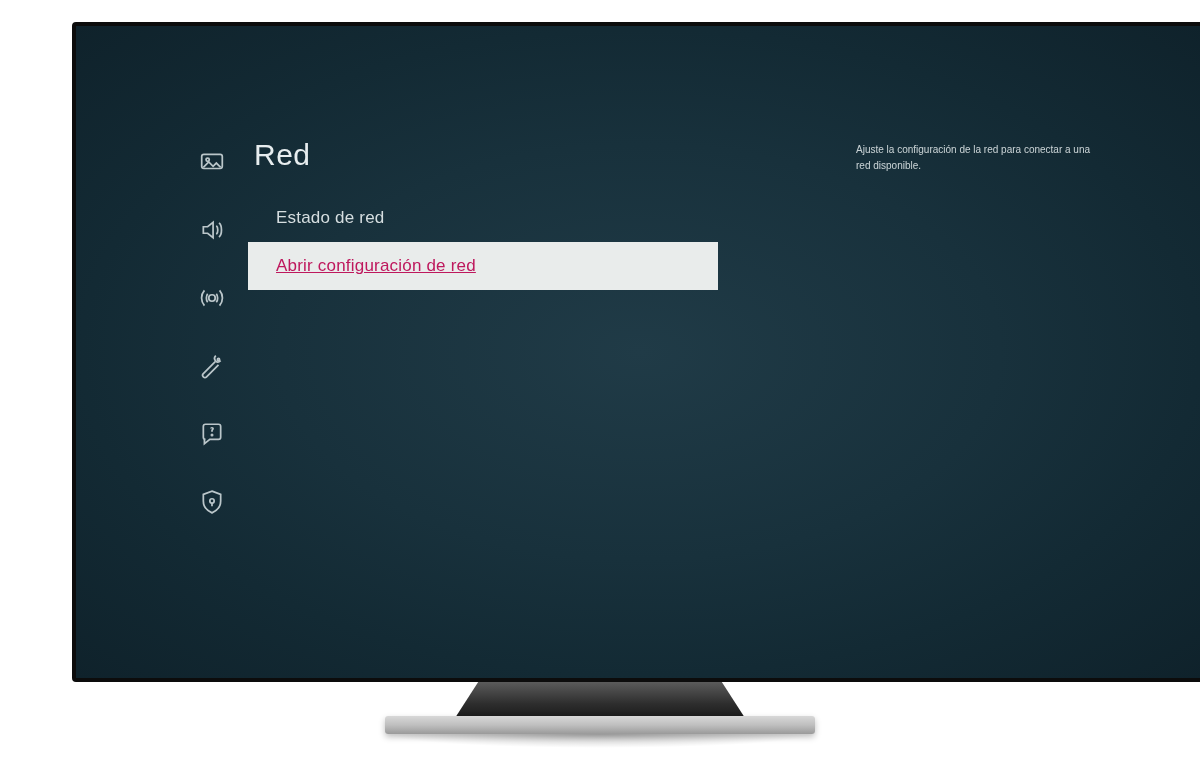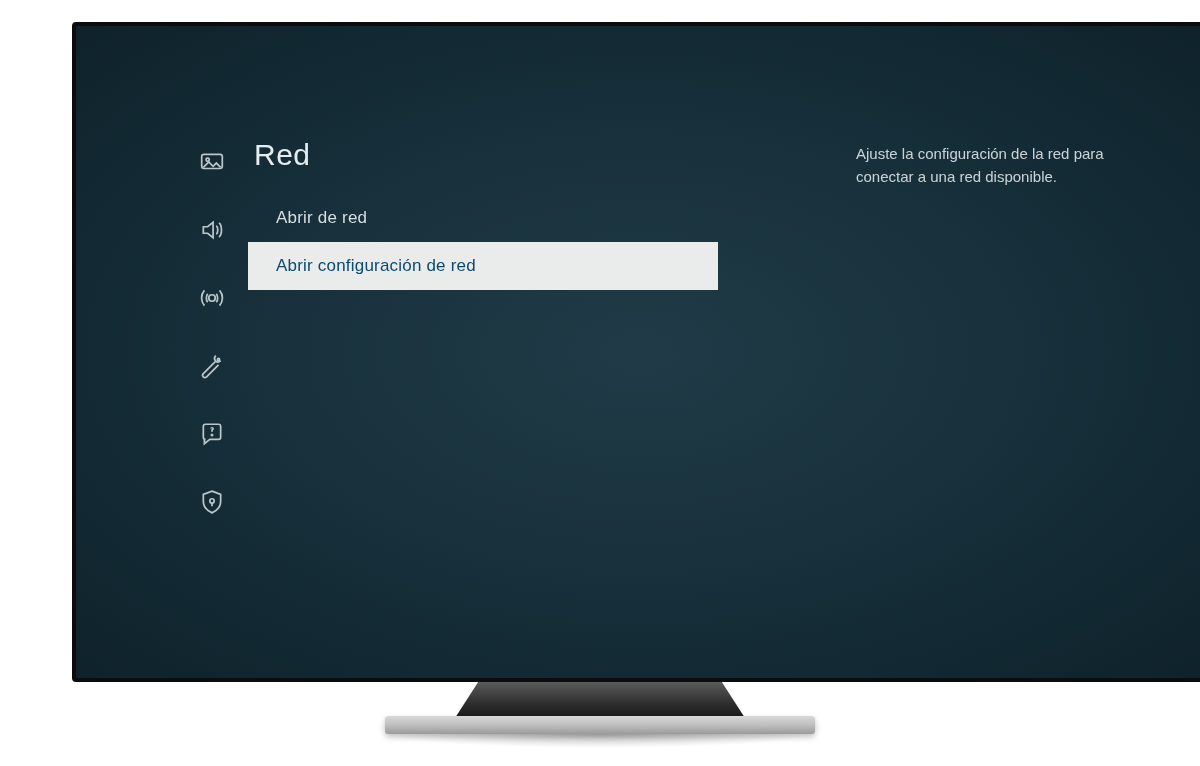--- a/index.html
+++ b/index.html
@@ -84,31 +84,32 @@
     display: flex;
     align-items: center;
     padding-left: 28px;
     color: #d6dee0;
     font-size: 17px;
     letter-spacing: 0.2px;
     cursor: pointer;
   }
   .option.selected {
     background: #e9eceb;
-    color: #0c4a6e;
+    color: #be185d;
+    text-decoration: underline;
   }
   .desc-col {
     width: 260px;
     margin-left: auto;
     padding-top: 4px;
     padding-right: 10px;
   }
   .desc-text {
     color: #d8e0e2;
-    font-size: 15px;
+    font-size: 10px;
     line-height: 1.55;
     opacity: 0.92;
   }
   .stand-neck {
     position: absolute;
     left: 50%;
     transform: translateX(-50%);
     top: 682px;
     width: 290px;
     height: 36px;
@@ -189,21 +190,21 @@
                 <path d="M12 13v3"></path>
               </svg>
           </div>
         </div>
 
         <div class="main-col">
           <div class="options-col">
             <div class="section-title">Red</div>
 
             <div class="option">
-              <span>Abrir de red</span>
+              <span>Estado de red</span>
             </div>
             <div class="option selected">
               <span>Abrir configuración de red</span>
             </div>
           </div>
 
           <div class="desc-col">
             <div class="desc-text">Ajuste la configuración de la red para conectar a una red disponible.</div>
           </div>
         </div>

